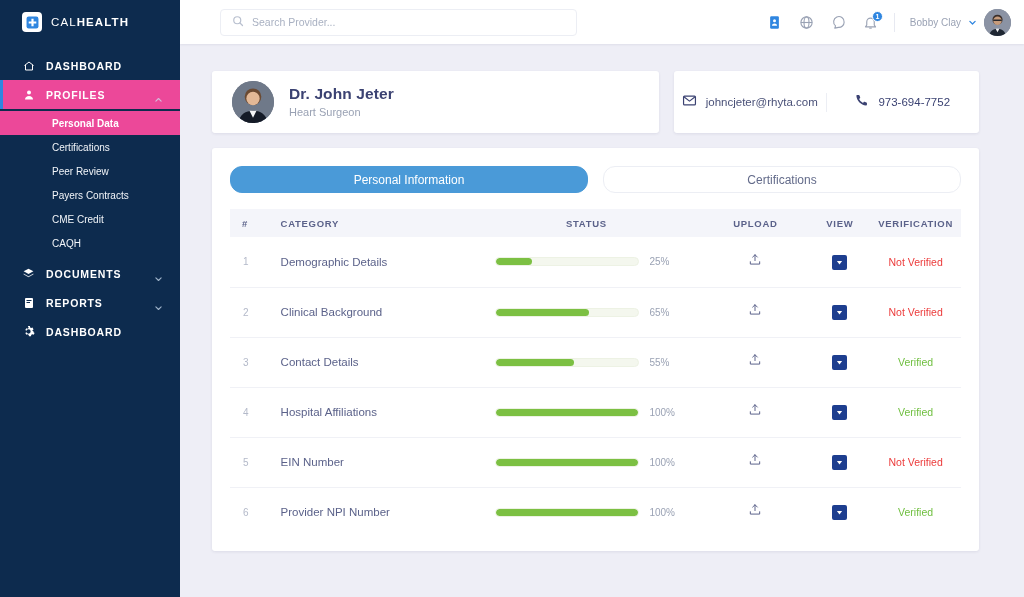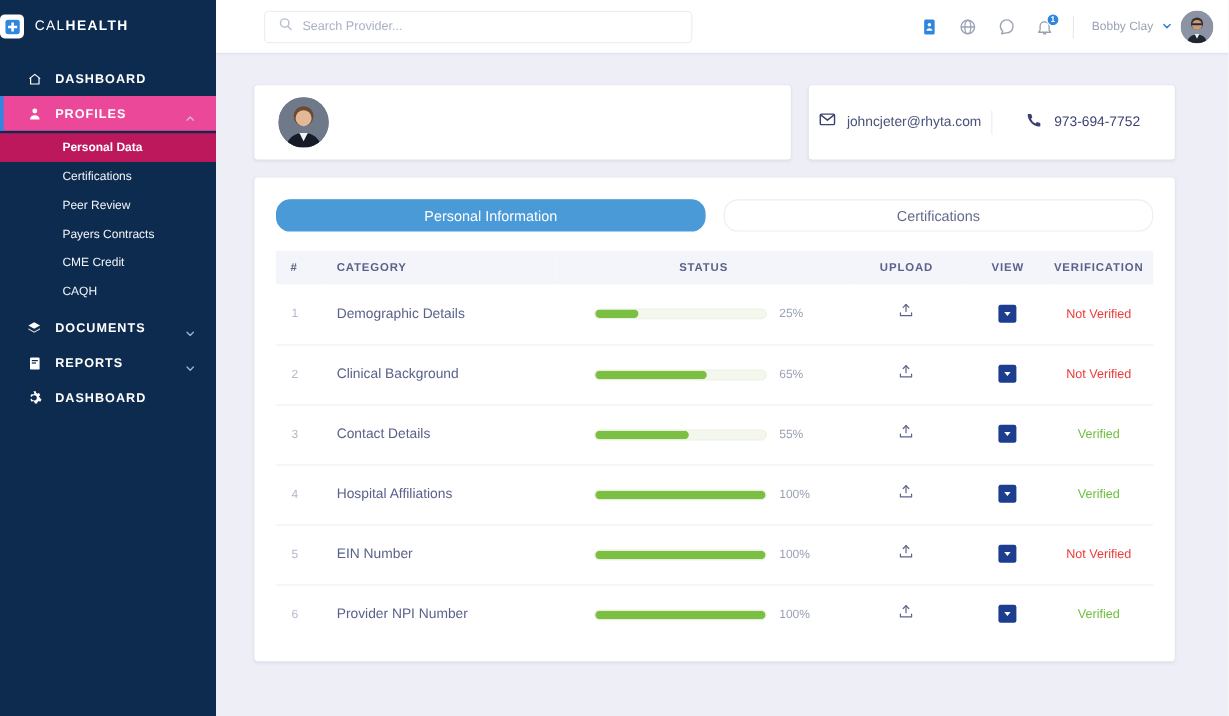--- a/index.html
+++ b/index.html
@@ -13,21 +13,21 @@
 
   
   .sidebar {
     width: 180px; height: 597px;
     background: #0d2b4e;
     flex: 0 0 180px;
     position: relative;
     z-index: 5;
   }
   .logo-row {
-    height: 44px; display: flex; align-items: center; gap: 9px;
+    height: 44px; display: flex; align-items: center; padding-left: 22px; gap: 9px;
   }
   .logo-mark {
     width: 20px; height: 20px; border-radius: 4px; background: #ffffff;
     display: flex; align-items: center; justify-content: center; flex: 0 0 20px;
   }
   .logo-text {
     color: #ffffff; font-size: 11.5px; letter-spacing: 1.1px; font-weight: 700;
     white-space: nowrap;
   }
   .logo-text .thin { font-weight: 400; }
@@ -52,21 +52,21 @@
     background: #2f86e0;
   }
   .subnav { padding: 2px 0 4px 0; }
   .subnav-item {
     height: 24px; display: flex; align-items: center; padding-left: 52px;
     cursor: pointer;
   }
   .subnav-item span {
     color: #f2f5f9; font-size: 10px; font-weight: 500; white-space: nowrap;
   }
-  .subnav-item.active { background: #be185d; }
+  .subnav-item.active { background: #ec4899; }
   .subnav-item.active span { color: #ffffff; font-weight: 600; }
 
   
   .main {
     flex: 1 1 auto; height: 597px; background: #eeeef6;
     display: flex; flex-direction: column; position: relative;
   }
   .topbar {
     height: 44px; background: #ffffff; flex: 0 0 44px;
     display: flex; align-items: center; position: relative;
@@ -360,20 +360,24 @@
 
         <div class="card profile-card">
           <span class="avatar-lg">
             <svg width="42" height="42" viewBox="0 0 48 48" aria-hidden="true">
               <rect width="48" height="48" fill="#6f7989"></rect>
               <circle cx="24" cy="18" r="9.5" fill="#6b4a32"></circle>
               <circle cx="24" cy="20" r="7.6" fill="#e3b896"></circle>
               <path d="M7 48c2-10 8.5-14 17-14s15 4 17 14z" fill="#151b27"></path>
               <path d="M20 34h8l-4 8z" fill="#f4f4f6"></path>
             </svg>
+          </span>
+          <span>
+            <div class="p-name">Dr. John Jeter</div>
+            <div class="p-role">Heart Surgeon</div>
           </span>
         </div>
 
         <div class="card contact-card">
           <div class="contact-item first">
             <span>
               <svg width="15" height="15" viewBox="0 0 24 24" fill="none" stroke="#3b4272" stroke-width="1.9" stroke-linejoin="round">
                 <rect x="2.5" y="5" width="19" height="14" rx="1.5"></rect>
                   <path d="M3 6l9 7 9-7"></path>
               </svg>

